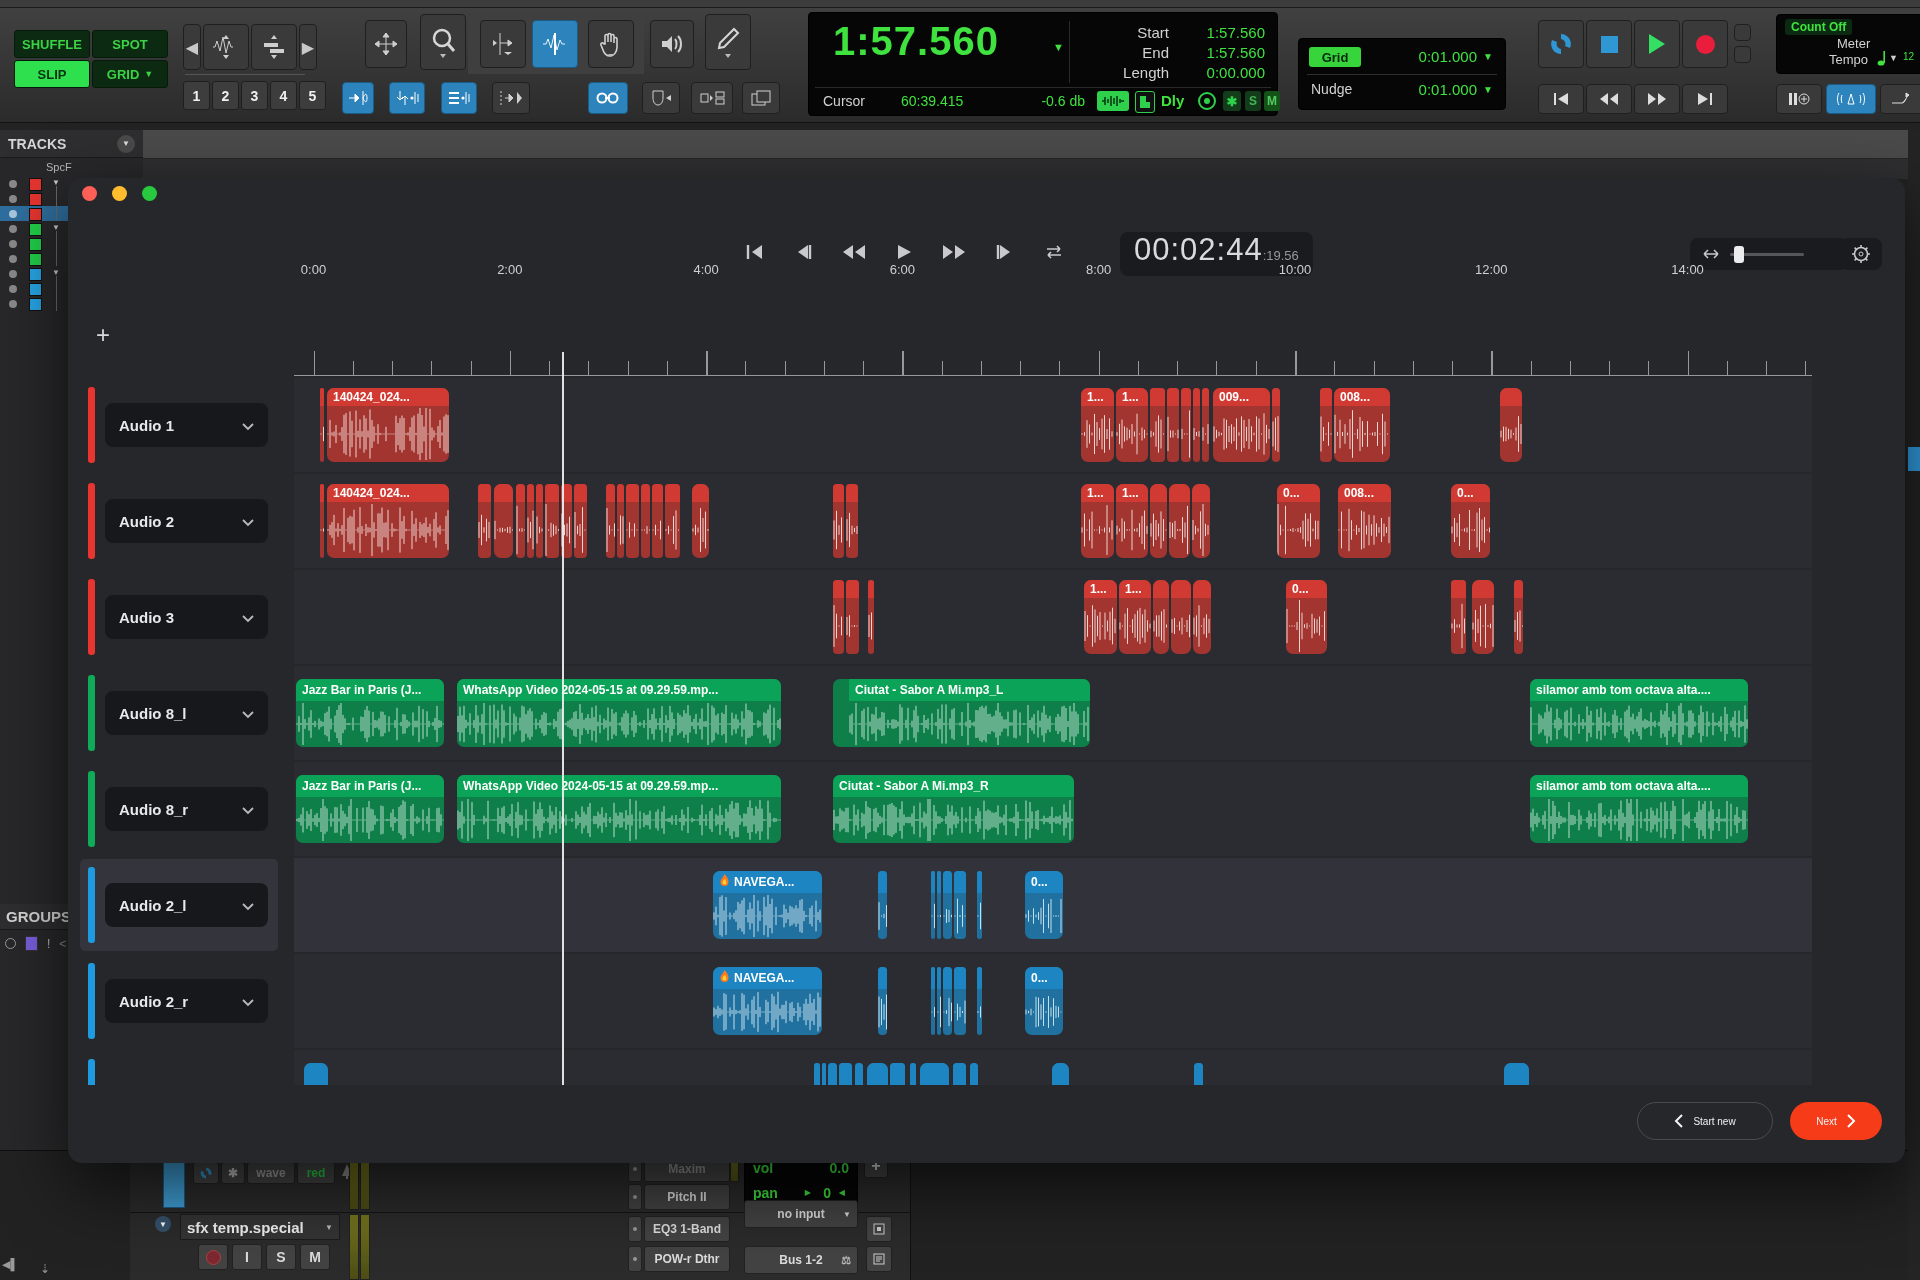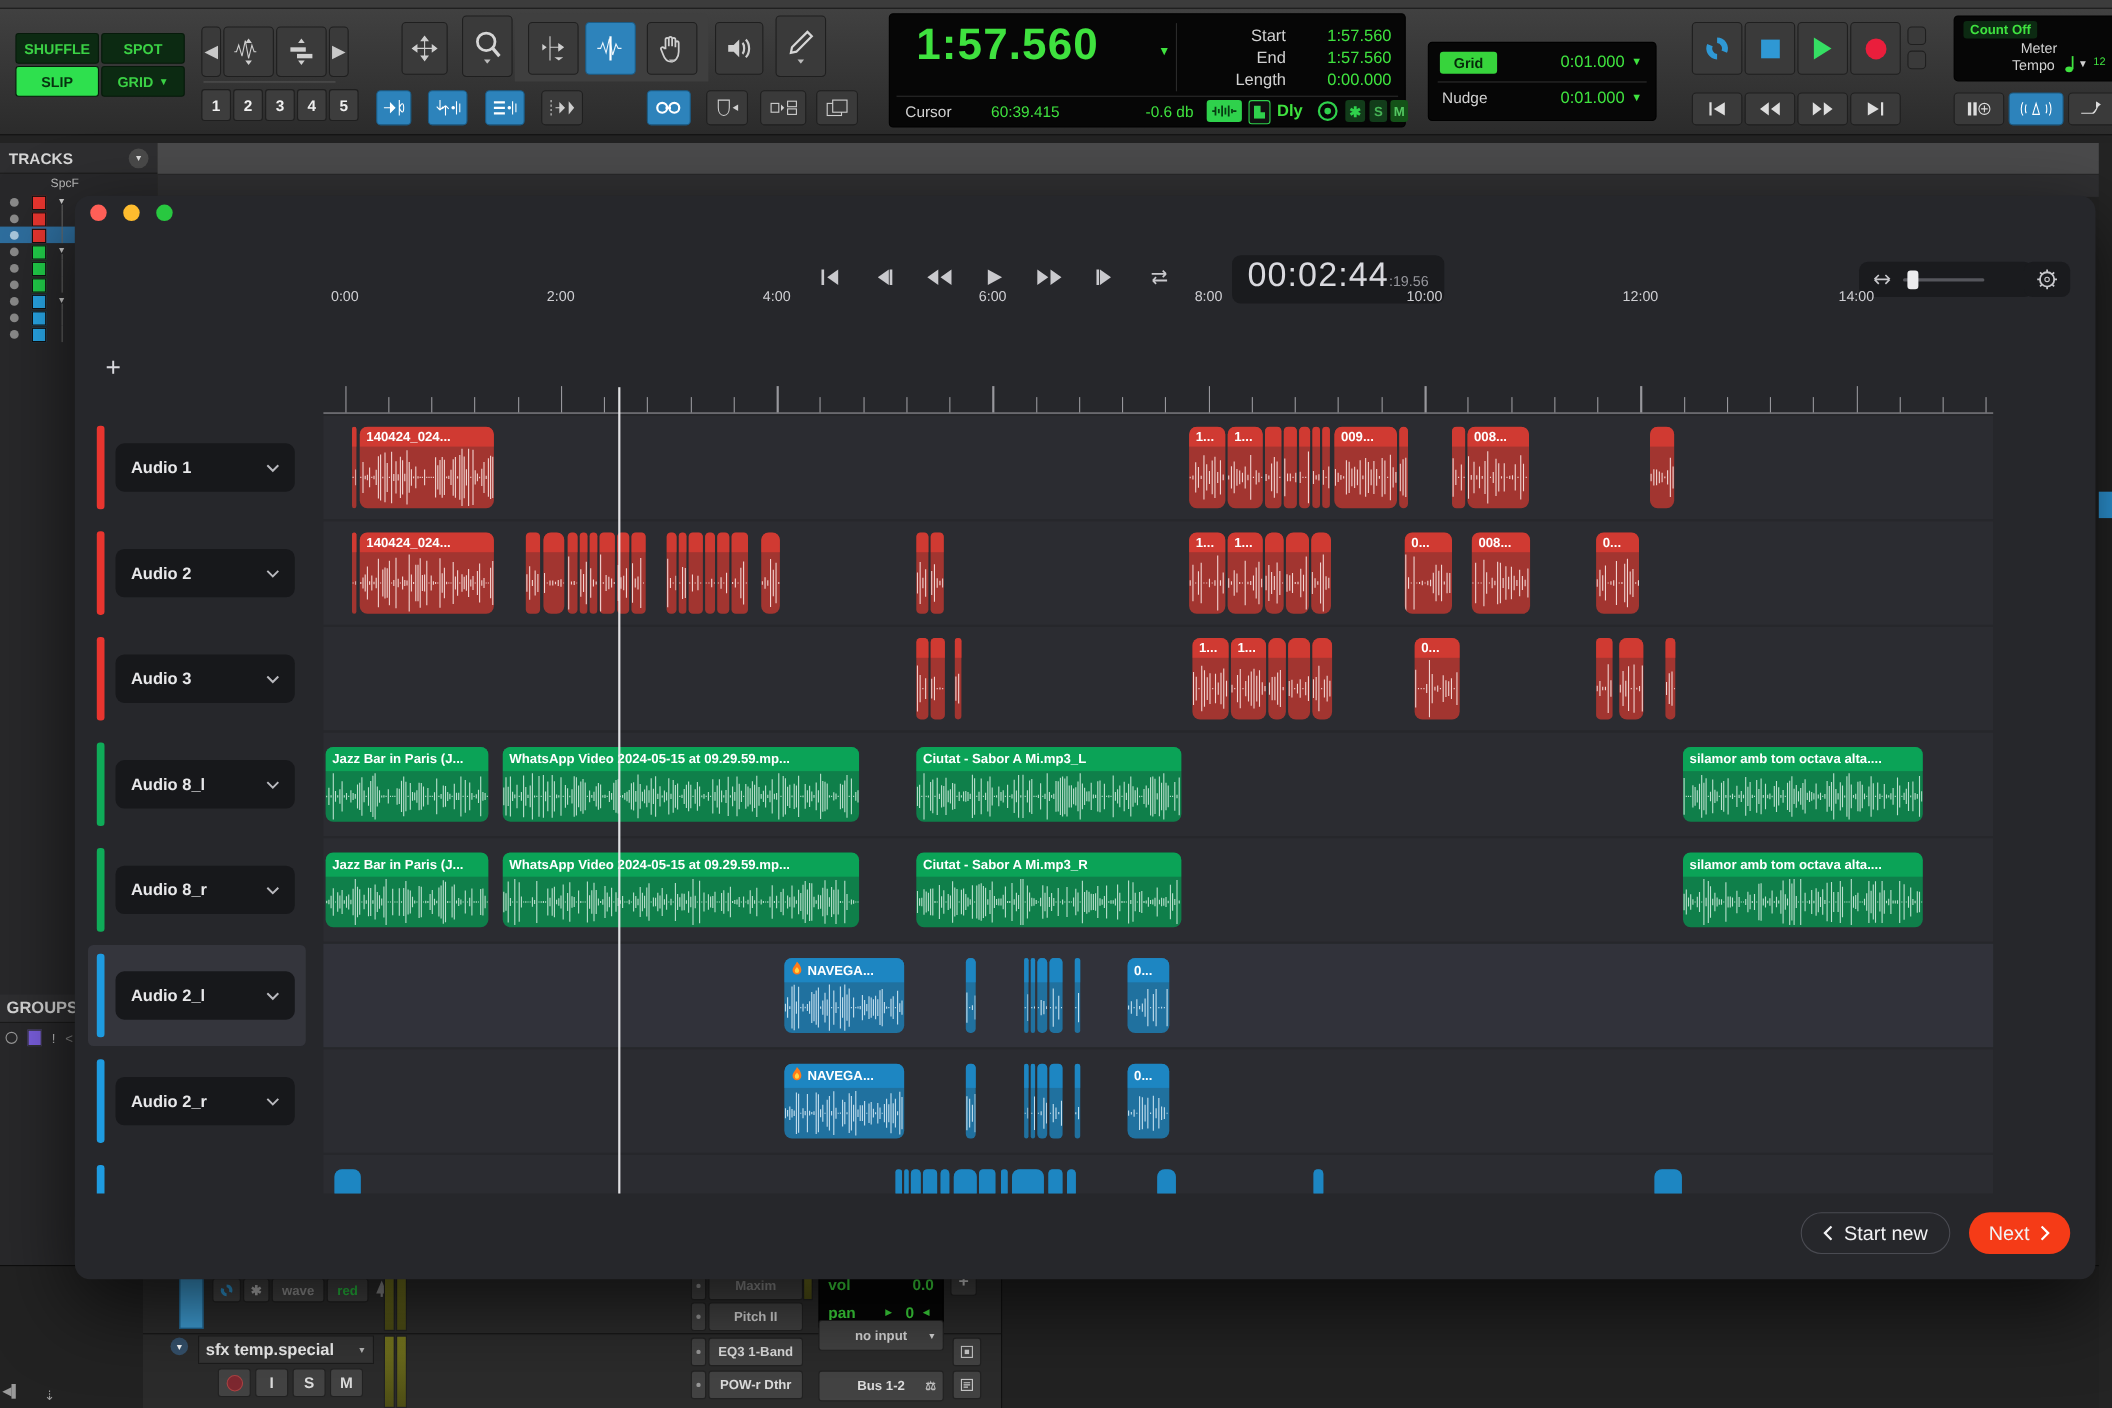--- a/index.html
+++ b/index.html
@@ -34,21 +34,21 @@
   .tick{position:absolute;bottom:0;width:1px;background:#97979c;}
   .track-row{position:absolute;left:0;width:1837px;height:94px;}
   .cbar{position:absolute;left:20px;top:9px;width:7px;height:76px;border-radius:3px;}
   .tpill{position:absolute;left:37px;top:25px;width:163px;height:44px;background:#17181b;border-radius:8px;
          display:flex;align-items:center;color:#e8e8ea;font-size:15px;font-weight:600;padding:0 14px;box-sizing:border-box;}
   .lane{position:absolute;left:226px;top:0;width:1518px;height:94px;background:#2b2c31;}
   .clip{position:absolute;border-radius:7px;overflow:hidden;}
   .clip .hd{width:100%;box-sizing:border-box;color:#fff;font-size:12px;font-weight:bold;white-space:nowrap;overflow:hidden;
             display:flex;align-items:center;padding:0 6px;gap:4px;}
   .clip .bd{position:relative;width:100%;}
-  .fbtn{height:38px;border-radius:19px;display:flex;align-items:center;justify-content:center;gap:10px;font-size:18px;color:#f2f2f4;}
+  .fbtn{height:38px;border-radius:19px;display:flex;align-items:center;justify-content:center;gap:10px;font-size:10px;color:#f2f2f4;}
   
   .mbtn{background:#434343;border:1px solid #222;border-radius:3px;color:#dcdcdc;font-size:12px;font-weight:bold;
         display:flex;align-items:center;justify-content:center;}
   .olive{background:linear-gradient(#77771f,#4c4c15);border:1px solid #222;}
 </style>
 </head>
 <body>
 
 <div id="screen">
 
@@ -1095,21 +1095,21 @@
             <div class="clip" style="left: 163px; top: 13px; width: 324px; height: 68px; background: rgb(15, 127, 74);">
               <div class="hd" style="height: 22px; background: rgb(11, 163, 87);">
                 <span>WhatsApp Video 2024-05-15 at 09.29.59.mp...</span>
               </div>
               <div class="bd" style="height: 46px;">
                 <svg width="324" height="46" style="position: absolute; left: 0px; top: 0px;">
                   <path d="M1.0 15.0V31.0M3.0 5.7V40.3M5.0 14.3V31.7M7.0 4.8V41.2M9.0 18.8V27.2M11.0 21.3V24.7M13.0 12.3V33.7M15.0 22.5V23.5M17.0 19.1V26.9M19.0 4.1V41.9M21.0 14.4V31.6M23.0 21.5V24.5M25.0 13.2V32.8M27.0 2.0V44.0M29.0 22.1V23.9M31.0 22.5V23.5M33.0 4.4V41.6M35.0 22.5V23.5M37.0 3.6V42.4M39.0 18.6V27.4M41.0 9.5V36.5M43.0 22.5V23.5M45.0 3.5V42.5M47.0 9.3V36.7M49.0 21.3V24.7M51.0 22.0V24.0M53.0 5.5V40.5M55.0 22.5V23.5M57.0 12.6V33.4M59.0 15.5V30.5M61.0 22.3V23.7M63.0 16.6V29.4M65.0 4.6V41.4M67.0 5.6V40.4M69.0 13.2V32.8M71.0 9.5V36.5M73.0 7.2V38.8M75.0 10.3V35.7M77.0 22.5V23.5M79.0 17.6V28.4M81.0 21.8V24.2M83.0 18.8V27.2M85.0 13.8V32.2M87.0 10.9V35.1M89.0 12.2V33.8M91.0 22.0V24.0M93.0 21.5V24.5M95.0 22.5V23.5M97.0 18.0V28.0M99.0 19.9V26.1M101.0 10.7V35.3M103.0 8.1V37.9M105.0 7.5V38.5M107.0 22.5V23.5M109.0 21.7V24.3M111.0 19.9V26.1M113.0 18.7V27.3M115.0 17.2V28.8M117.0 11.1V34.9M119.0 10.1V35.9M121.0 18.1V27.9M123.0 3.1V42.9M125.0 11.8V34.2M127.0 18.7V27.3M129.0 16.8V29.2M131.0 13.1V32.9M133.0 17.3V28.7M135.0 6.4V39.6M137.0 16.1V29.9M139.0 4.6V41.4M141.0 20.7V25.3M143.0 13.8V32.2M145.0 22.1V23.9M147.0 17.6V28.4M149.0 19.3V26.7M151.0 6.6V39.4M153.0 20.7V25.3M155.0 8.1V37.9M157.0 12.6V33.4M159.0 11.2V34.8M161.0 22.4V23.6M163.0 21.5V24.5M165.0 16.2V29.8M167.0 12.5V33.5M169.0 9.4V36.6M171.0 12.3V33.7M173.0 22.5V23.5M175.0 16.4V29.6M177.0 10.0V36.0M179.0 14.1V31.9M181.0 22.2V23.8M183.0 20.8V25.2M185.0 22.4V23.6M187.0 19.1V26.9M189.0 22.5V23.5M191.0 7.4V38.6M193.0 19.0V27.0M195.0 13.0V33.0M197.0 7.3V38.7M199.0 17.6V28.4M201.0 21.9V24.1M203.0 17.1V28.9M205.0 5.2V40.8M207.0 22.0V24.0M209.0 14.1V31.9M211.0 19.1V26.9M213.0 4.9V41.1M215.0 11.4V34.6M217.0 17.9V28.1M219.0 22.5V23.5M221.0 11.8V34.2M223.0 13.9V32.1M225.0 15.7V30.3M227.0 9.2V36.8M229.0 12.4V33.6M231.0 4.2V41.8M233.0 14.4V31.6M235.0 20.9V25.1M237.0 17.9V28.1M239.0 13.0V33.0M241.0 21.5V24.5M243.0 17.7V28.3M245.0 7.4V38.6M247.0 20.5V25.5M249.0 20.0V26.0M251.0 2.0V44.0M253.0 22.5V23.5M255.0 4.5V41.5M257.0 6.6V39.4M259.0 14.3V31.7M261.0 12.5V33.5M263.0 22.2V23.8M265.0 11.6V34.4M267.0 13.0V33.0M269.0 4.2V41.8M271.0 22.5V23.5M273.0 22.2V23.8M275.0 11.7V34.3M277.0 17.5V28.5M279.0 13.3V32.7M281.0 18.5V27.5M283.0 21.7V24.3M285.0 10.3V35.7M287.0 17.5V28.5M289.0 2.5V43.5M291.0 9.0V37.0M293.0 9.6V36.4M295.0 11.2V34.8M297.0 22.0V24.0M299.0 22.5V23.5M301.0 19.3V26.7M303.0 20.4V25.6M305.0 22.5V23.5M307.0 11.4V34.6M309.0 12.3V33.7M311.0 8.6V37.4M313.0 3.6V42.4M315.0 22.5V23.5M317.0 6.7V39.3M319.0 22.5V23.5M321.0 19.0V27.0M323.0 17.4V28.6" stroke="rgba(228,247,237,.8)" stroke-width="1"></path>
                 </svg>
               </div>
             </div>
-            <div class="clip" style="left: 539px; top: 13px; width: 241px; height: 68px; background: rgb(15, 127, 74);">
+            <div class="clip" style="left: 539px; top: 13px; width: 241px; height: 68px; background: rgb(15, 127, 74); padding-left: 16px;">
               <div class="hd" style="height: 22px; background: rgb(11, 163, 87);">
                 <span>Ciutat - Sabor A Mi.mp3_L</span>
               </div>
               <div class="bd" style="height: 46px;">
                 <svg width="241" height="46" style="position: absolute; left: 0px; top: 0px;">
                   <path d="M1.0 14.3V31.7M3.0 12.5V33.5M5.0 22.5V23.5M7.0 2.0V44.0M9.0 22.5V23.5M11.0 22.1V23.9M13.0 9.9V36.1M15.0 7.7V38.3M17.0 22.5V23.5M19.0 6.0V40.0M21.0 20.6V25.4M23.0 12.8V33.2M25.0 13.6V32.4M27.0 6.0V40.0M29.0 17.7V28.3M31.0 16.6V29.4M33.0 10.9V35.1M35.0 11.6V34.4M37.0 22.5V23.5M39.0 18.8V27.2M41.0 22.0V24.0M43.0 18.5V27.5M45.0 18.2V27.8M47.0 18.9V27.1M49.0 20.6V25.4M51.0 3.3V42.7M53.0 6.4V39.6M55.0 22.5V23.5M57.0 18.8V27.2M59.0 6.8V39.2M61.0 22.5V23.5M63.0 19.7V26.3M65.0 9.2V36.8M67.0 4.8V41.2M69.0 14.8V31.2M71.0 22.5V23.5M73.0 22.0V24.0M75.0 14.0V32.0M77.0 19.0V27.0M79.0 17.4V28.6M81.0 22.5V23.5M83.0 12.4V33.6M85.0 22.5V23.5M87.0 21.1V24.9M89.0 7.9V38.1M91.0 17.7V28.3M93.0 3.5V42.5M95.0 21.9V24.1M97.0 3.4V42.6M99.0 22.5V23.5M101.0 17.5V28.5M103.0 8.5V37.5M105.0 7.1V38.9M107.0 22.5V23.5M109.0 22.5V23.5M111.0 21.5V24.5M113.0 11.0V35.0M115.0 22.5V23.5M117.0 20.6V25.4M119.0 2.0V44.0M121.0 18.9V27.1M123.0 21.7V24.3M125.0 20.6V25.4M127.0 9.0V37.0M129.0 9.3V36.7M131.0 6.1V39.9M133.0 4.8V41.2M135.0 6.8V39.2M137.0 4.7V41.3M139.0 13.0V33.0M141.0 12.8V33.2M143.0 15.8V30.2M145.0 14.7V31.3M147.0 9.4V36.6M149.0 2.0V44.0M151.0 11.3V34.7M153.0 15.2V30.8M155.0 18.5V27.5M157.0 18.4V27.6M159.0 10.7V35.3M161.0 21.2V24.8M163.0 21.5V24.5M165.0 9.3V36.7M167.0 8.6V37.4M169.0 22.5V23.5M171.0 11.4V34.6M173.0 22.5V23.5M175.0 22.0V24.0M177.0 22.5V23.5M179.0 4.0V42.0M181.0 19.0V27.0M183.0 16.5V29.5M185.0 13.1V32.9M187.0 22.5V23.5M189.0 9.6V36.4M191.0 19.7V26.3M193.0 11.6V34.4M195.0 4.8V41.2M197.0 13.7V32.3M199.0 17.3V28.7M201.0 14.9V31.1M203.0 22.3V23.7M205.0 22.5V23.5M207.0 16.2V29.8M209.0 13.0V33.0M211.0 15.5V30.5M213.0 5.6V40.4M215.0 4.8V41.2M217.0 7.0V39.0M219.0 20.1V25.9M221.0 4.9V41.1M223.0 10.5V35.5M225.0 2.0V44.0M227.0 10.5V35.5M229.0 13.2V32.8M231.0 22.5V23.5M233.0 22.5V23.5M235.0 10.0V36.0M237.0 21.4V24.6M239.0 5.9V40.1" stroke="rgba(228,247,237,.8)" stroke-width="1"></path>
                 </svg>
               </div>
             </div>
             <div class="clip" style="left: 1236px; top: 13px; width: 218px; height: 68px; background: rgb(15, 127, 74);">

